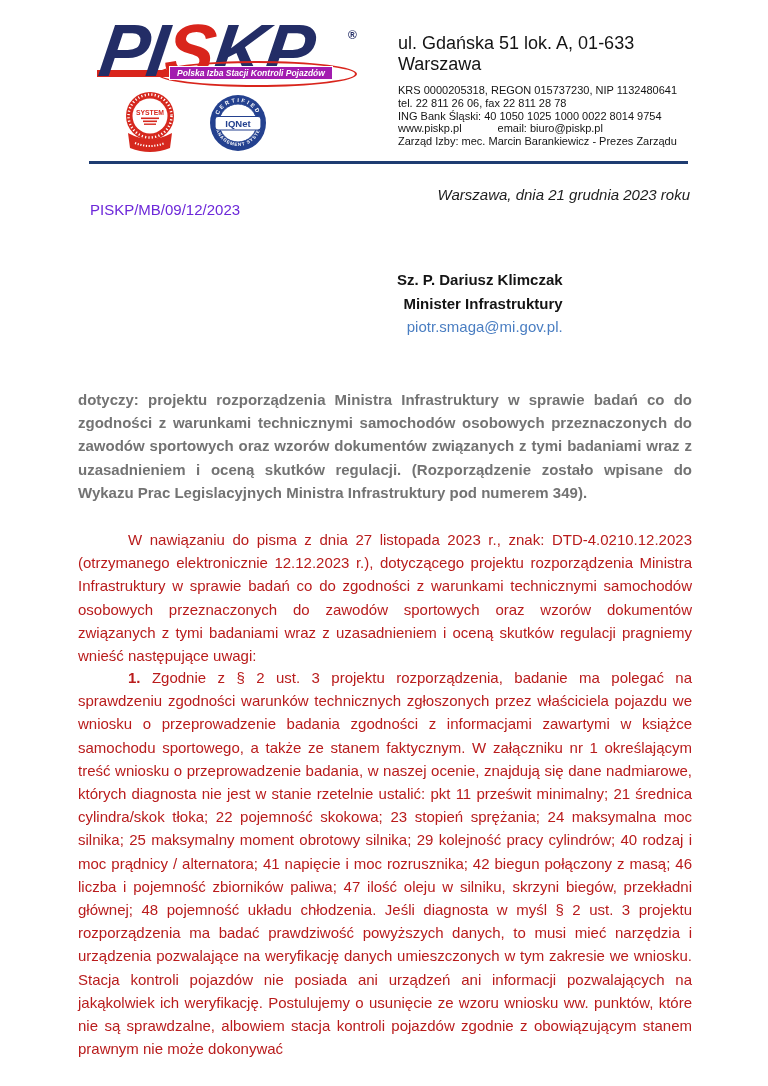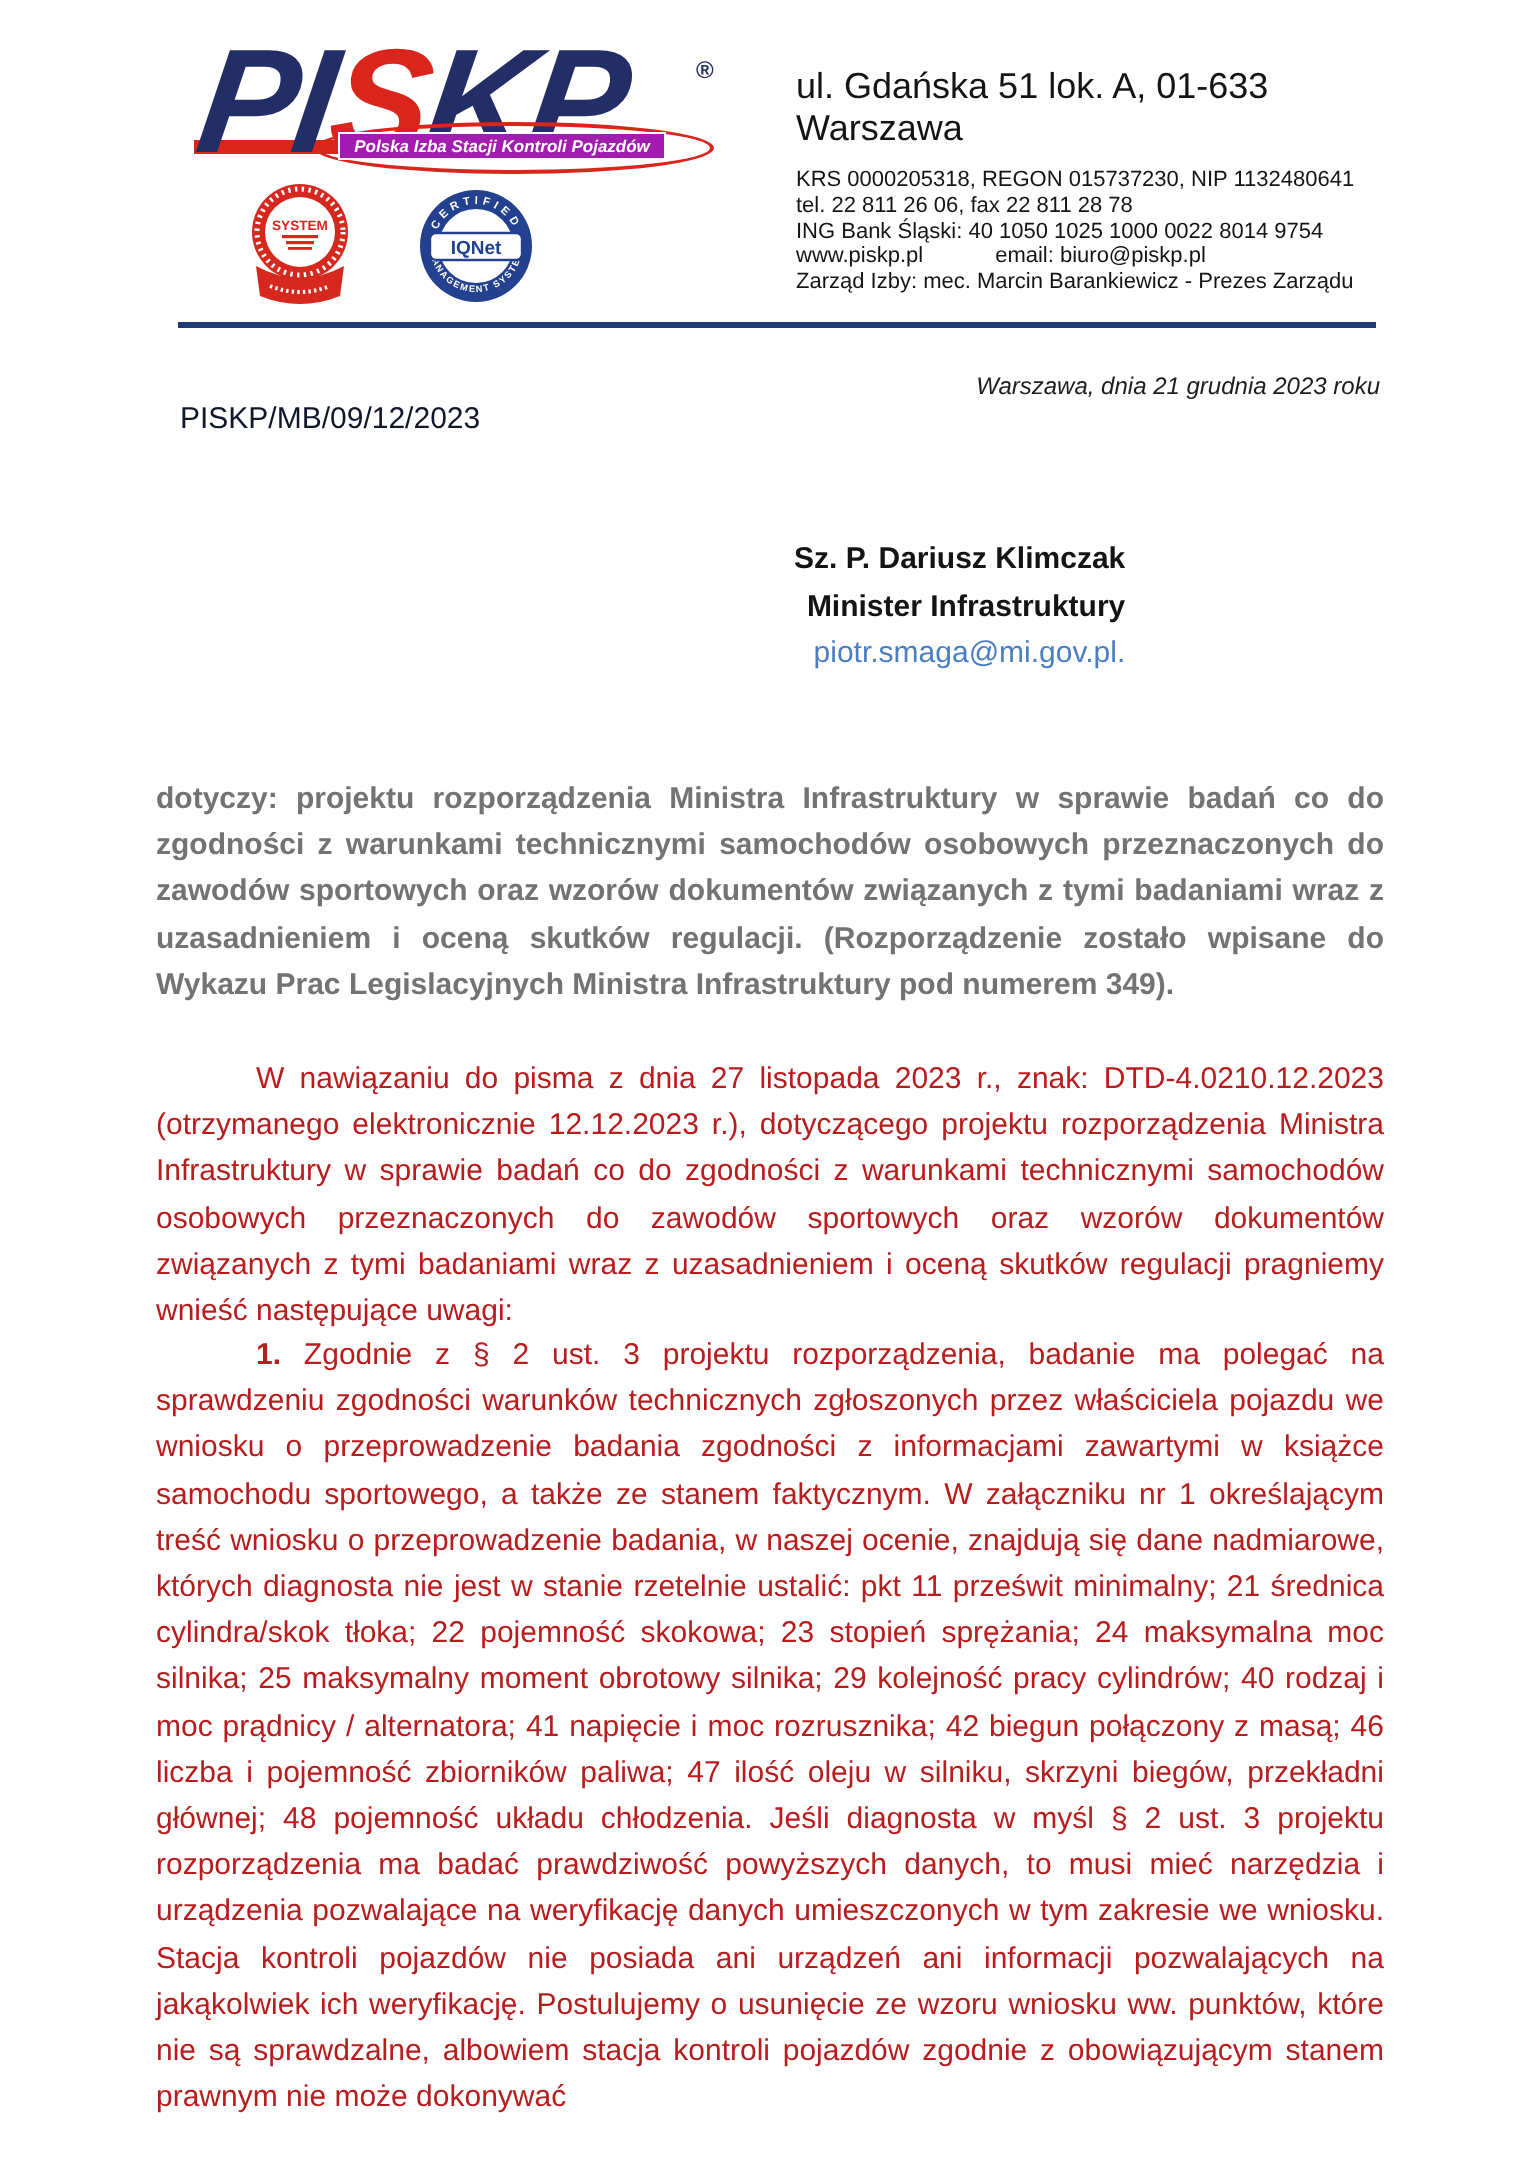--- a/index.html
+++ b/index.html
@@ -41,23 +41,23 @@
   .org-name { font-size:16px; line-height:22px; color:#141414; }
   .org-address { margin-top:7px; font-size:18px; color:#141414; }
   .org-details { margin-top:9px; font-size:11px; line-height:12.8px; color:#141414; }
   .org-web-row .gap { display:inline-block; width:36px; }
 
   .header-rule { position:absolute; left:89px; top:161px; width:599px; height:3px; background:#1e3c71; }
 
   
   .dateline {
     position:absolute; left:380px; top:186px; width:310px;
-    font-size:12px; font-style:italic; text-align:right; color:#1d1d1d;
+    font-size:15px; font-style:italic; text-align:right; color:#1d1d1d;
   }
-  .reference { position:absolute; left:90px; top:201px; font-size:15px; color:#0f172a; }
+  .reference { position:absolute; left:90px; top:201px; font-size:15px; color:#6d28d9; }
 
   
   .recipient { position:absolute; left:397px; top:268px; font-size:15px; line-height:23.5px;text-align:right; }
   .recipient .r-name, .recipient .r-title { font-weight:bold; color:#141414; }
   .recipient .r-email { color:#4a7ec2; font-weight:normal; cursor:pointer; }
 
   
   .subject {
     position:absolute; left:78px; top:388px; width:614px;
     font-size:15px; font-weight:bold; line-height:23.2px; text-align:justify; color:#737373;

